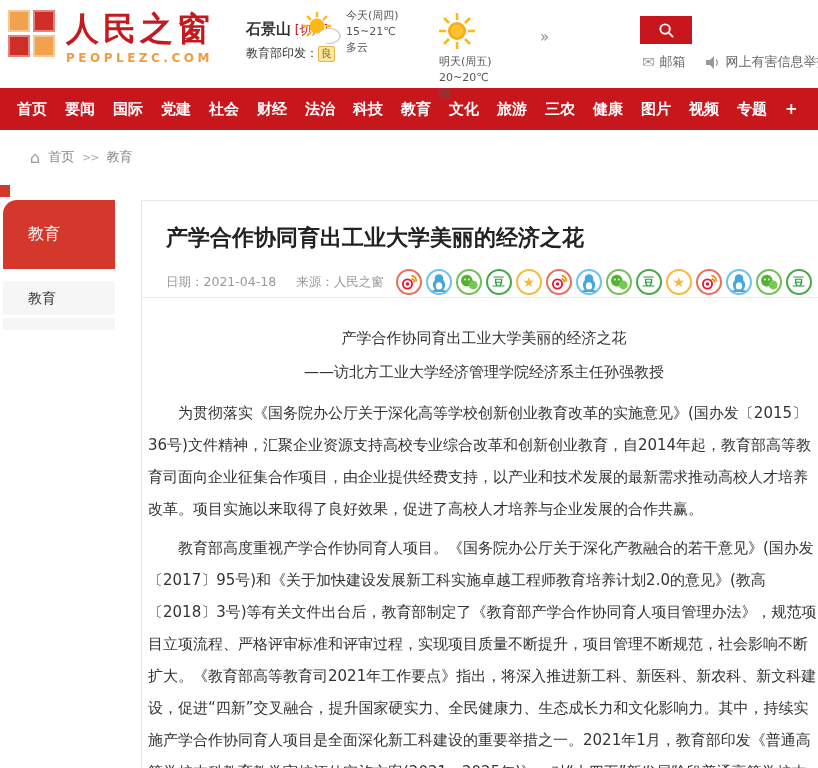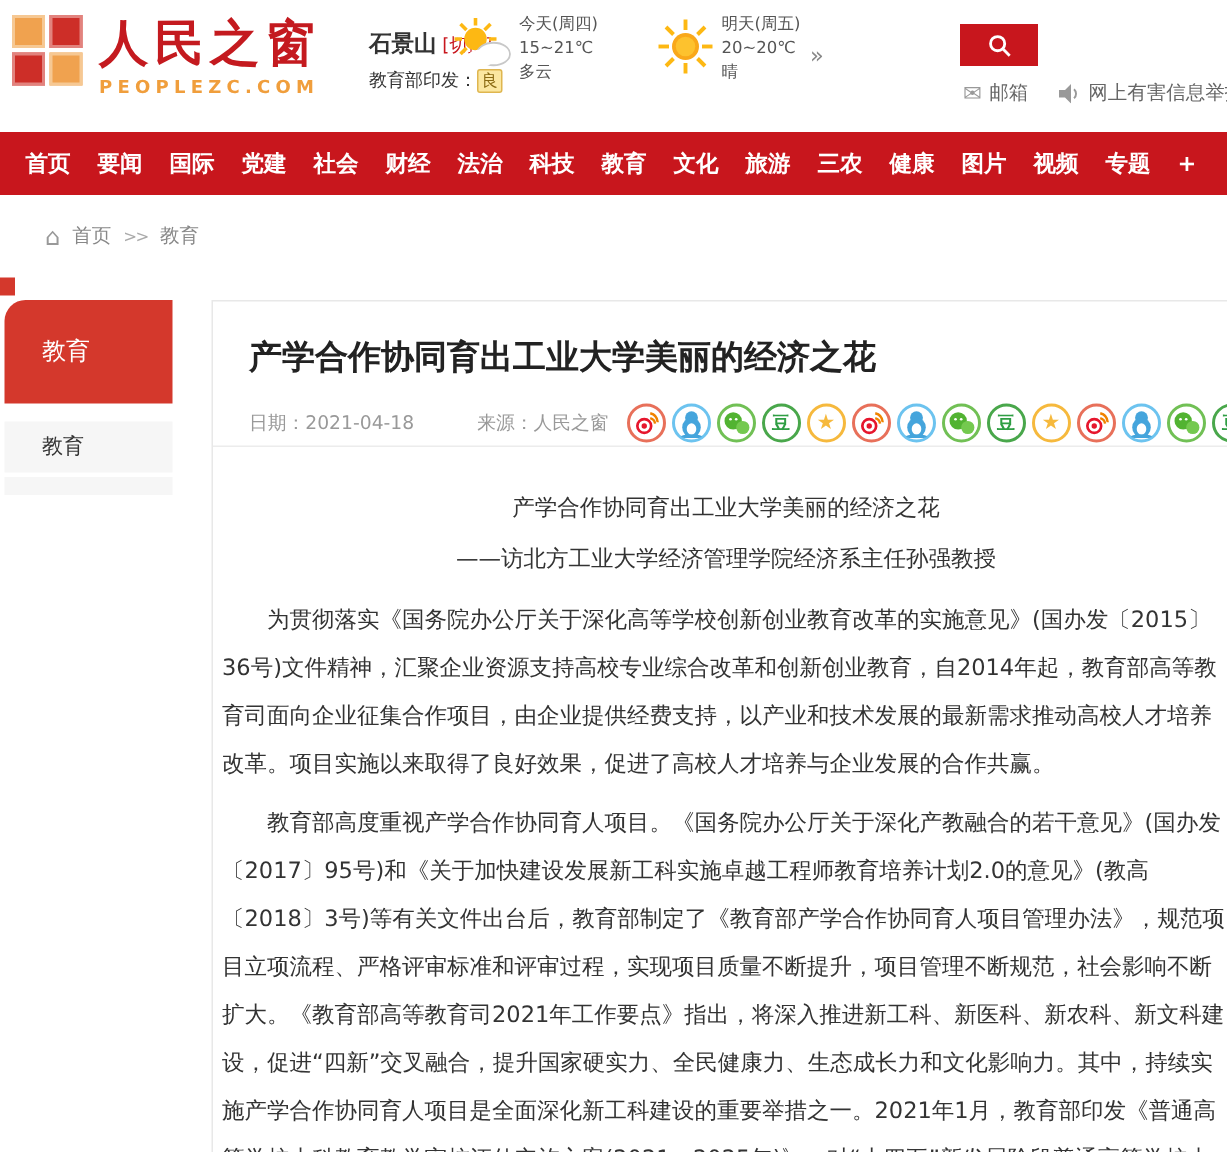--- a/index.html
+++ b/index.html
@@ -21,21 +21,21 @@
   .logo-en { font-size:12px; color:var(--brand-orange); letter-spacing:3.5px; font-weight:bold; margin-top:3px; }
 
   .city { position:absolute; left:246px; top:18px; font-size:12px; color:#333; line-height:23px; white-space:nowrap; }
   .city-name { font-weight:bold; font-size:15px; }
   .switch-link { color:var(--red); font-size:12px; cursor:pointer; }
   .aq-badge { display:inline-block; background:#fbe7a0; border:1px solid #dfb64f; color:#8a6a12;
     font-size:11px; line-height:14px; padding:0 2px; border-radius:2px; }
 
   .weather { position:absolute; top:6px; display:flex; }
   .weather-today { left:301px; }
-  .weather-tomorrow { left:436px; }
+  .weather-tomorrow { left:436px;flex-direction:column; }
   .w-icon { width:42px; height:42px; margin-top:4px; flex:none; }
   .w-text { font-size:11px; color:#555; line-height:16px; margin-left:3px; margin-top:2px; white-space:nowrap; }
   .more-arrow { position:absolute; left:540px; top:28px; color:#888; font-size:15px; cursor:pointer; }
 
   .search-box { position:absolute; left:640px; top:16px; display:flex; }
   .search-input { width:131px; height:28px; border:1px solid #ccc; padding:0 7px; font-size:12px;
     color:#333; outline:none; font-family:inherit; }
   .search-input::placeholder { color:#999; }
   .search-btn { width:52px; height:28px; background:var(--red); border:none; display:flex;
     align-items:center; justify-content:center; cursor:pointer; }
@@ -70,21 +70,21 @@
   .side-gap { height:12px; }
   .side-item { height:34px; background:#f6f6f6; line-height:34px; padding-left:25px;
     font-size:14px; color:#333; cursor:pointer; }
   .side-strip { height:12px; background:#f6f6f6; margin-top:3px; }
 
   .main-box { flex:none; width:920px; margin-left:26px; border:1px solid #e8e8e8;
     background:#fff; padding-bottom:40px; }
   .article-head { padding:22px 24px 2px 24px; border-bottom:1px solid #ececec; }
   .article-title { font-size:22px; color:#222; font-weight:bold; margin:0 0 16px; }
   .meta { display:flex; align-items:center; font-size:12.5px; color:#999; }
-  .meta-date { margin-right:42px; }
+  .meta-date { margin-right:20px; }
   .share-bar { display:flex; gap:4px; margin-left:12px; }
   .share-icon { width:26px; height:26px; border-radius:50%; border:2px solid; background:#fff;
     display:flex; align-items:center; justify-content:center; cursor:pointer; flex:none; }
   .icon-weibo  { border-color:#e8705a; }
   .icon-qq     { border-color:#6cc3ef; }
   .icon-wechat { border-color:#71c055; }
   .icon-douban { border-color:#49a74b; color:#2f9e44; font-weight:bold; font-size:12px; }
   .icon-qzone  { border-color:#f6b93d; color:#f6b93d; font-size:14px; }
 
   .article-body { margin:24px 0 0 6px; width:672px; font-size:15px; line-height:32px; color:#333; }

